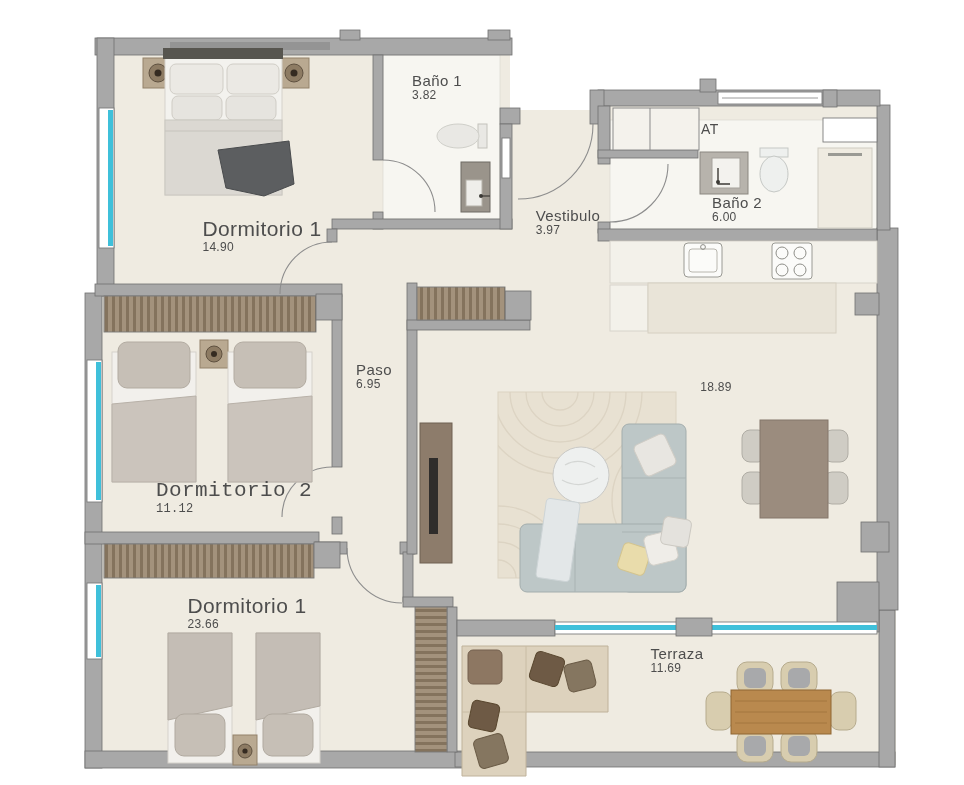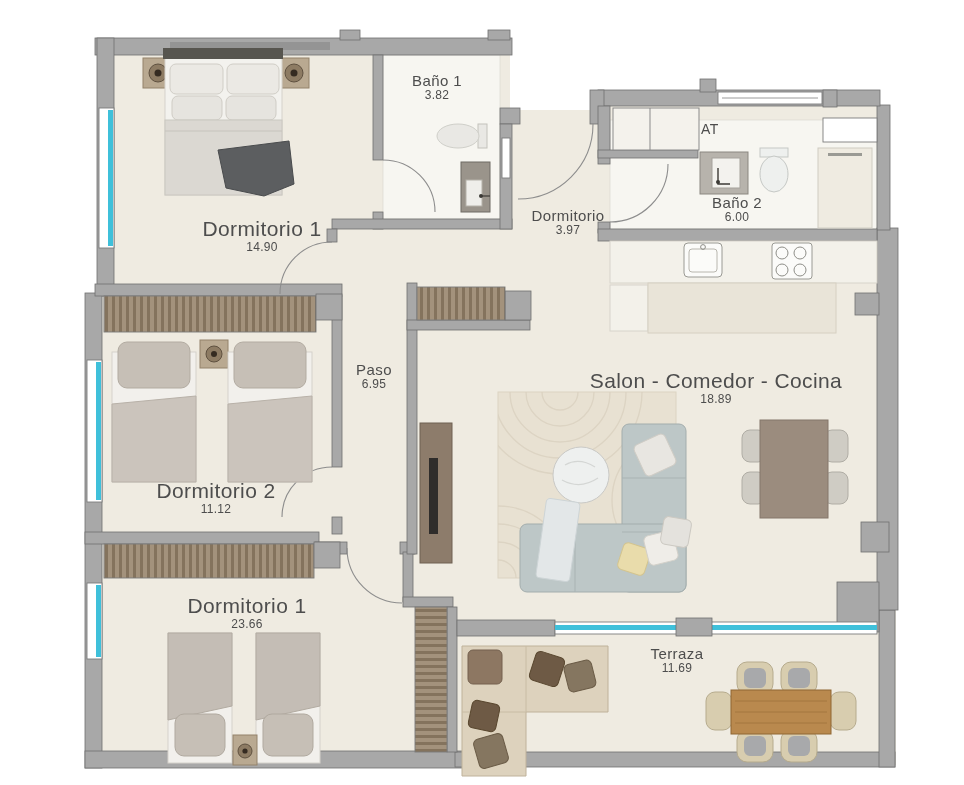--- a/index.html
+++ b/index.html
@@ -13,21 +13,21 @@
     font-family:"Liberation Sans",sans-serif;}
   svg{position:absolute;left:0;top:0;}
   .wall{fill:var(--c-wall);stroke:var(--c-wall_line);stroke-width:.8;}
   .wall2{fill:#949494;stroke:none;}
   .floor{fill:var(--c-floor);stroke:none;}
   .bath{fill:var(--c-bath_floor);stroke:#d8d5cc;stroke-width:.6;}
   .winbox{fill:#ffffff;stroke:#7c7c7c;stroke-width:.9;}
   .glass{fill:var(--c-glass);stroke:none;}
   .door{fill:none;stroke:#8d8d8d;stroke-width:1.1;}
   .wd{stroke:#7a7a7a;stroke-width:.9;}
-  .lbl{position:absolute;transform:translate(-50%,-50%);text-align:center;color:var(--c-text);
+  .lbl{position:absolute;transform:translate(-50%,-50%);text-align:left;color:var(--c-text);
     white-space:nowrap;line-height:1.15;}
   .rname{display:block;font-size:21px;letter-spacing:.4px;}
   .rarea{display:block;font-size:12px;letter-spacing:.3px;}
   .small .rname{font-size:15px;}
   #lbl-at .rname{font-size:14px;letter-spacing:.5px;}
 </style>
 </head>
 <body>
 
 <div class="plan-wrap">
@@ -291,40 +291,39 @@
 
   <div class="lbl" id="lbl-dorm1" style="left:262px;top:236px;">
     <span class="rname">Dormitorio 1</span>
     <span class="rarea">14.90</span>
   </div>
   <div class="lbl small" id="lbl-bano1" style="left:437px;top:88px;">
     <span class="rname">Baño 1</span>
     <span class="rarea">3.82</span>
   </div>
   <div class="lbl small" id="lbl-vestibulo" style="left:568px;top:223px;">
-    <span class="rname">Dormitorio</span>
+    <span class="rname">Vestibulo</span>
     <span class="rarea">3.97</span>
   </div>
   <div class="lbl small" id="lbl-bano2" style="left:737px;top:210px;">
     <span class="rname">Baño 2</span>
     <span class="rarea">6.00</span>
   </div>
   <div class="lbl" id="lbl-at" style="left:710px;top:129px;">
     <span class="rname">AT</span>
   </div>
   <div class="lbl small" id="lbl-paso" style="left:374px;top:377px;">
     <span class="rname">Paso</span>
     <span class="rarea">6.95</span>
   </div>
-  <div class="lbl" id="lbl-dorm2" style="left:216px;top:498px;">
+  <div class="lbl" id="lbl-dorm2" style="left:234px;top:498px;font-family:Liberation Mono, monospace;">
     <span class="rname">Dormitorio 2</span>
     <span class="rarea">11.12</span>
   </div>
   <div class="lbl" id="lbl-salon" style="left:716px;top:388px;">
-    <span class="rname">Salon - Comedor - Cocina</span>
     <span class="rarea">18.89</span>
   </div>
   <div class="lbl" id="lbl-dorm3" style="left:247px;top:613px;">
     <span class="rname">Dormitorio 1</span>
     <span class="rarea">23.66</span>
   </div>
   <div class="lbl small" id="lbl-terraza" style="left:677px;top:661px;">
     <span class="rname">Terraza</span>
     <span class="rarea">11.69</span>
   </div>

